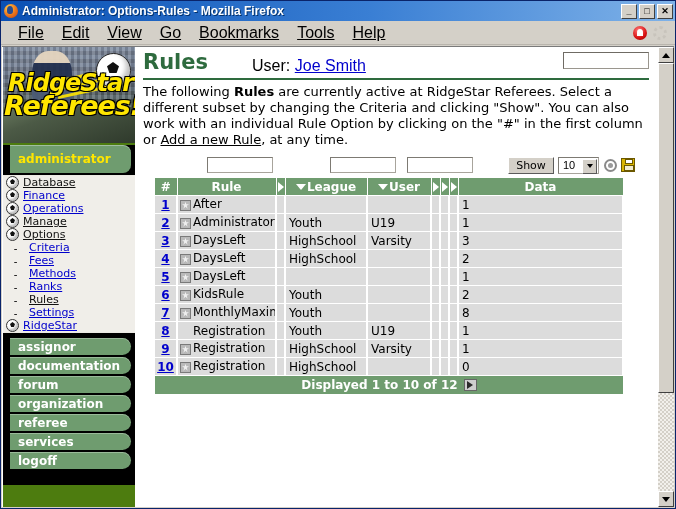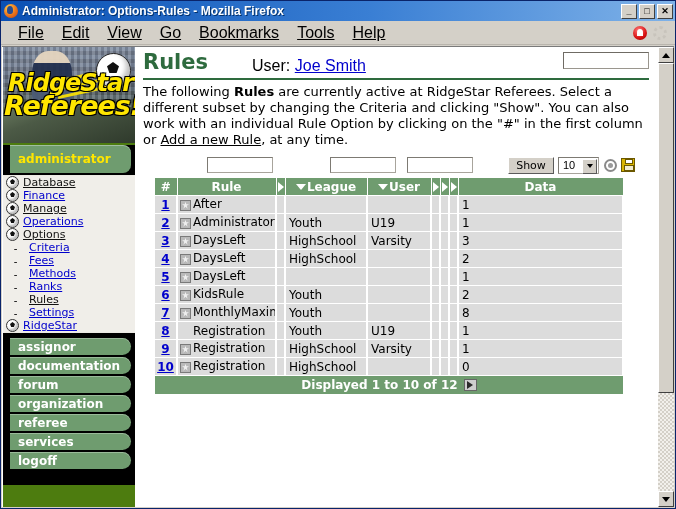--- a/index.html
+++ b/index.html
@@ -376,25 +376,25 @@
             <div class="navrow">
               <span class="sb"></span>
               <a class="dark" href="#">Database</a>
             </div>
             <div class="navrow">
               <span class="sb"></span>
               <a class="blue" href="#">Finance</a>
             </div>
             <div class="navrow">
               <span class="sb"></span>
-              <a class="dark" href="#">Manage</a>
+              <a class="blue" href="#">Operations</a>
             </div>
             <div class="navrow">
               <span class="sb"></span>
-              <a class="blue" href="#">Operations</a>
+              <a class="dark" href="#">Manage</a>
             </div>
             <div class="navrow">
               <span class="sb"></span>
               <a class="dark" href="#">Options</a>
             </div>
 
             <div class="navrow sub">
               <span class="dash">-</span>
               <a class="blue" href="#">Criteria</a>
             </div>

